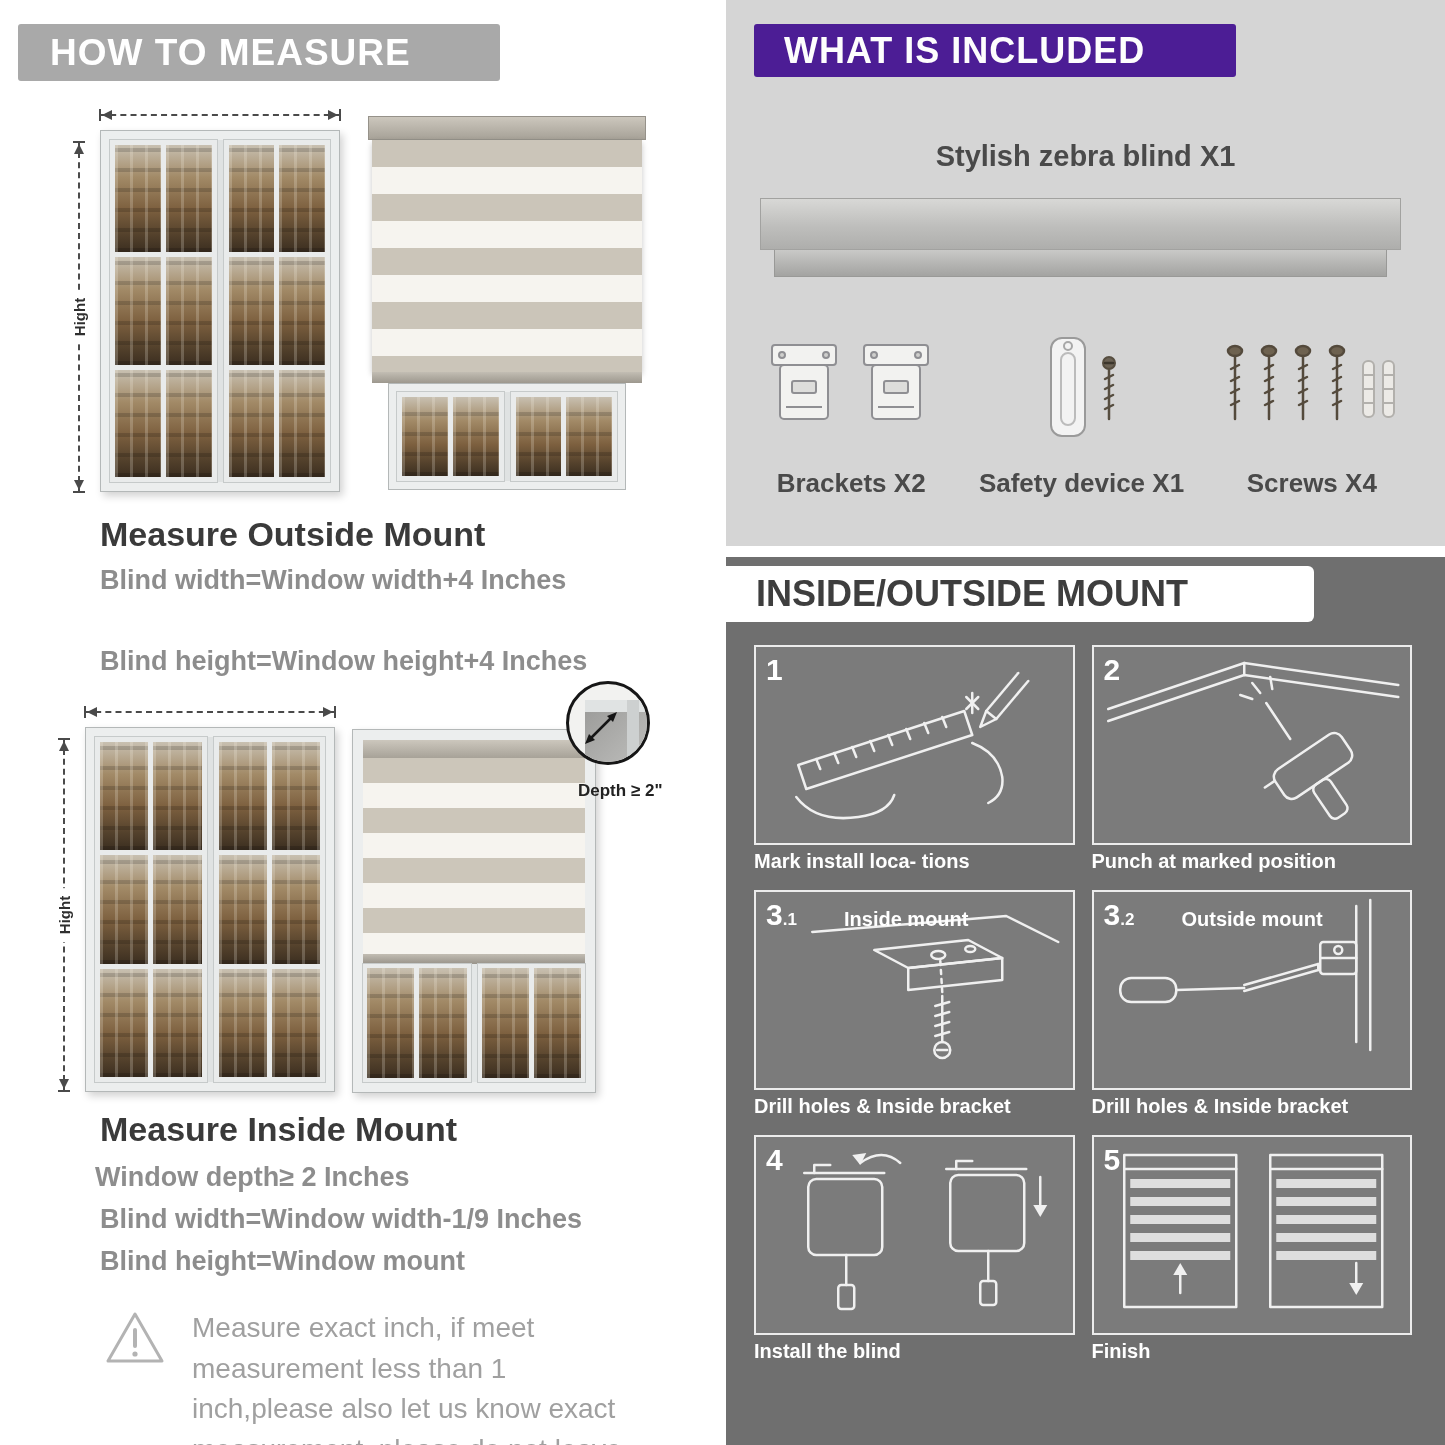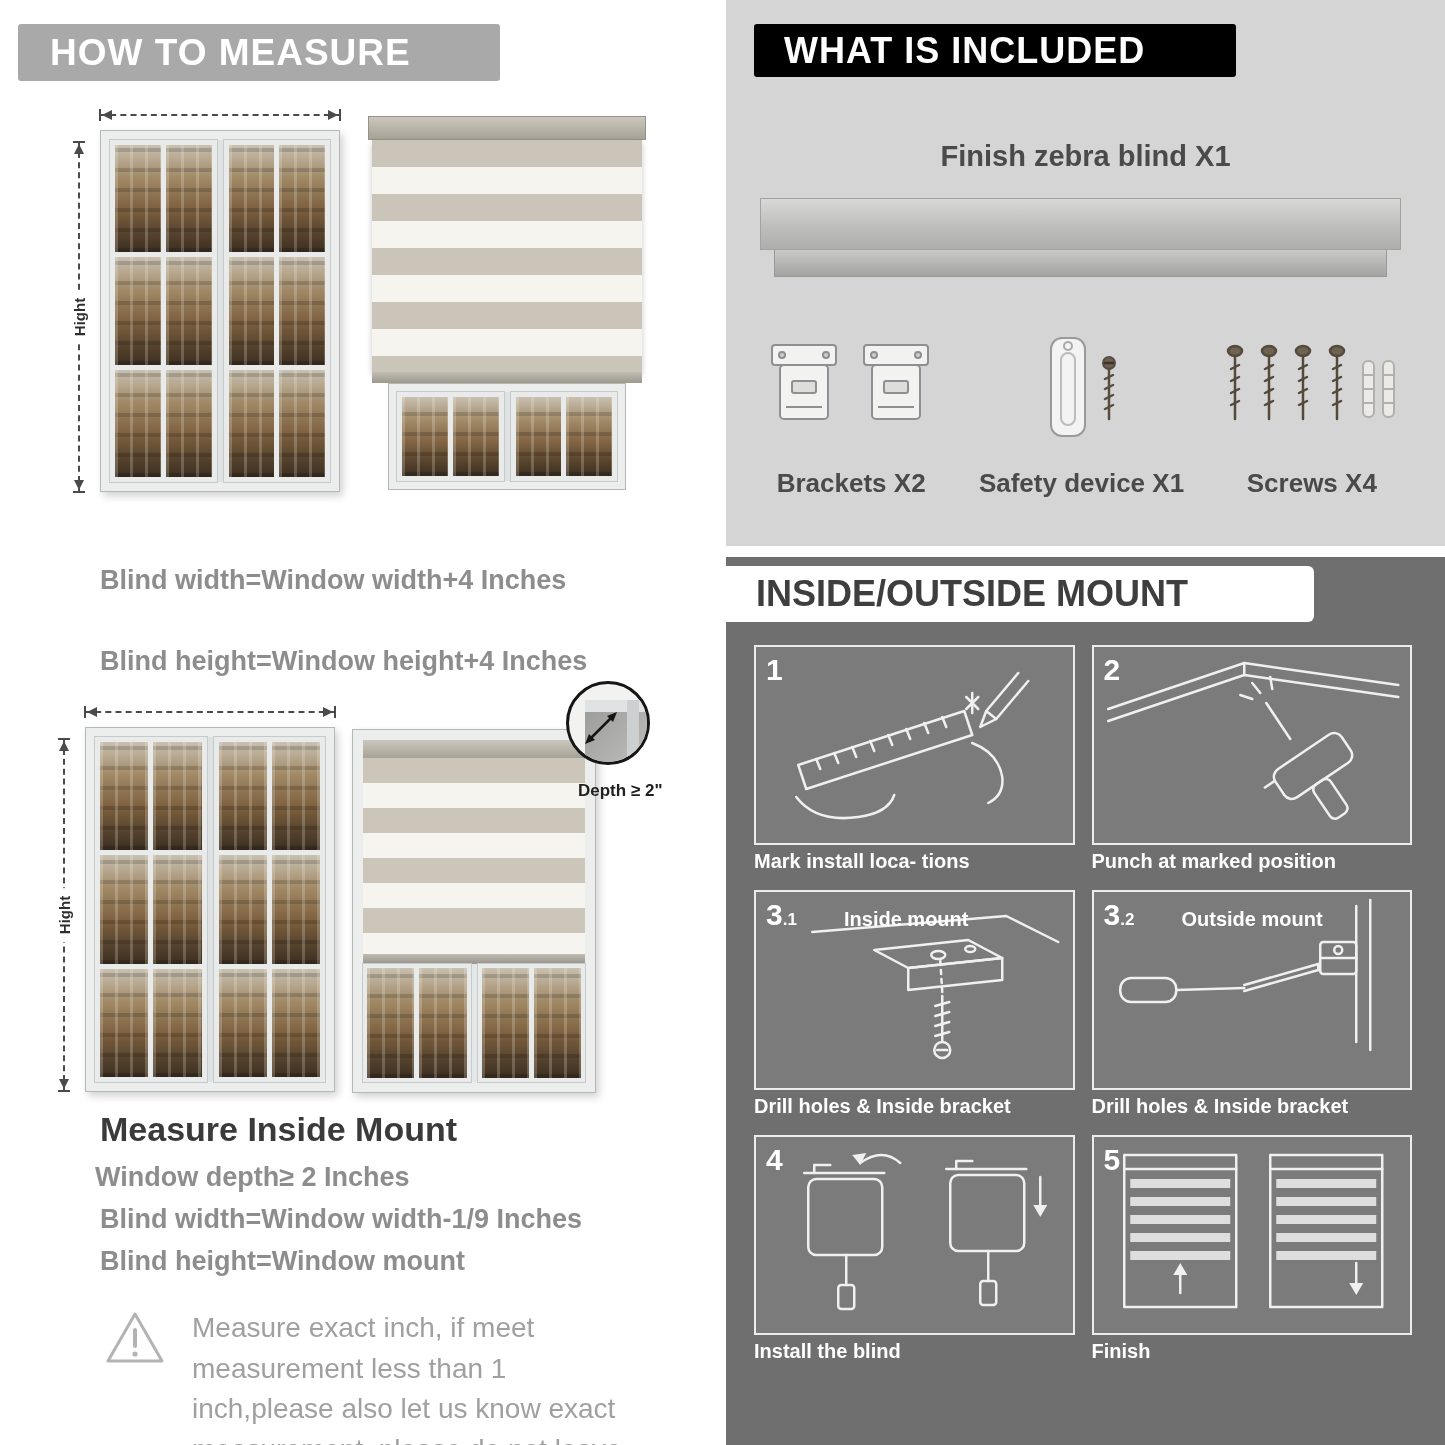--- a/index.html
+++ b/index.html
@@ -81,21 +81,21 @@
   #title-inside  { top:1110px; }
   .gray-line { position:absolute; left:100px; font-size:27px; font-weight:bold; color:#8d8d8d; }
   #ol1 { top:565px; } #ol2 { top:607px;margin-top:39px; }
   #il1 { top:1162px; left:95px; } #il2 { top:1204px; } #il3 { top:1246px; }
 
   .warning { position:absolute; left:102px; top:1308px; width:560px; display:flex; gap:24px; align-items:flex-start; }
   .warn-text { font-size:28px; color:#a0a0a0; line-height:1.45; width:450px; }
 
   
   #included { position:absolute; left:726px; top:0; width:719px; height:546px; background:#d5d5d5; }
-  .banner-incl { position:absolute; left:28px; top:24px; width:482px; height:53px; background:#000000;
+  .banner-incl { position:absolute; left:28px; top:24px; width:482px; height:53px; background:#4c1d95;
     border-radius:3px; color:#fdfdfd; font-size:36px; font-weight:bold; line-height:53px; padding-left:30px; letter-spacing:1px; }
   .blind-name { position:absolute; top:140px; left:0; width:100%; text-align:center; font-size:29px; font-weight:bold; color:#4a4a4a; }
   .headrail { position:absolute; left:34px; right:44px; top:198px; }
   .hr-top { height:52px; background:linear-gradient(180deg,#d8d8d6 0%,#bebebc 55%,#aeaeac 100%); border:1px solid #a2a2a0; }
   .hr-lip { margin:0 14px; height:27px; background:linear-gradient(180deg,#c9c9c7,#a3a3a1); border:1px solid #98,9a,98; border:1px solid #999997; border-top:none; }
   .items-row { position:absolute; left:10px; right:18px; top:328px; display:flex; }
   .item { flex:1; text-align:center; }
   .item .art { height:118px; display:flex; align-items:center; justify-content:center; }
   .item-label { margin-top:22px; font-size:26px; font-weight:bold; color:#4a4a4a; }
 
@@ -168,20 +168,21 @@
             </div>
           <div class="sash rows1">
               <div class="pane"></div>
               <div class="pane"></div>
             </div>
         </div>
       </div>
     </div>
   </div>
 
+  <h2 class="sec-title" id="title-outside">Measure Outside Mount</h2>
   <p class="gray-line" id="ol1">Blind width=Window width+4 Inches</p>
   <p class="gray-line" id="ol2">Blind height=Window height+4 Inches</p>
 
   <div class="fig" id="fig-inside">
     <div class="h-arrow" style="left:85px; top:16px; width:250px;">
       <i class="l"></i>
         <i class="r"></i>
         <b class="l"></b>
         <b class="r"></b>
       <span class="lbl">Width</span>
@@ -254,21 +255,21 @@
       <circle cx="33" cy="46" r="2.6" fill="#b3b3b3"></circle>
     </svg>
     <p class="warn-text">Measure exact inch, if meet measurement less than 1 inch,please also let us know exact measurement, please do not leave it</p>
   </div>
 </div>
 
 <div id="included">
   <div class="banner-incl">
     <span>WHAT IS INCLUDED</span>
   </div>
-  <div class="blind-name">Finish zebra blind X1</div>
+  <div class="blind-name">Stylish zebra blind X1</div>
 
   <div class="headrail">
     <div class="hr-top"></div>
     <div class="hr-lip"></div>
   </div>
 
   <div class="items-row">
     <div class="item">
       <div class="art">
         <svg width="170" height="100" viewBox="0 0 170 100">

